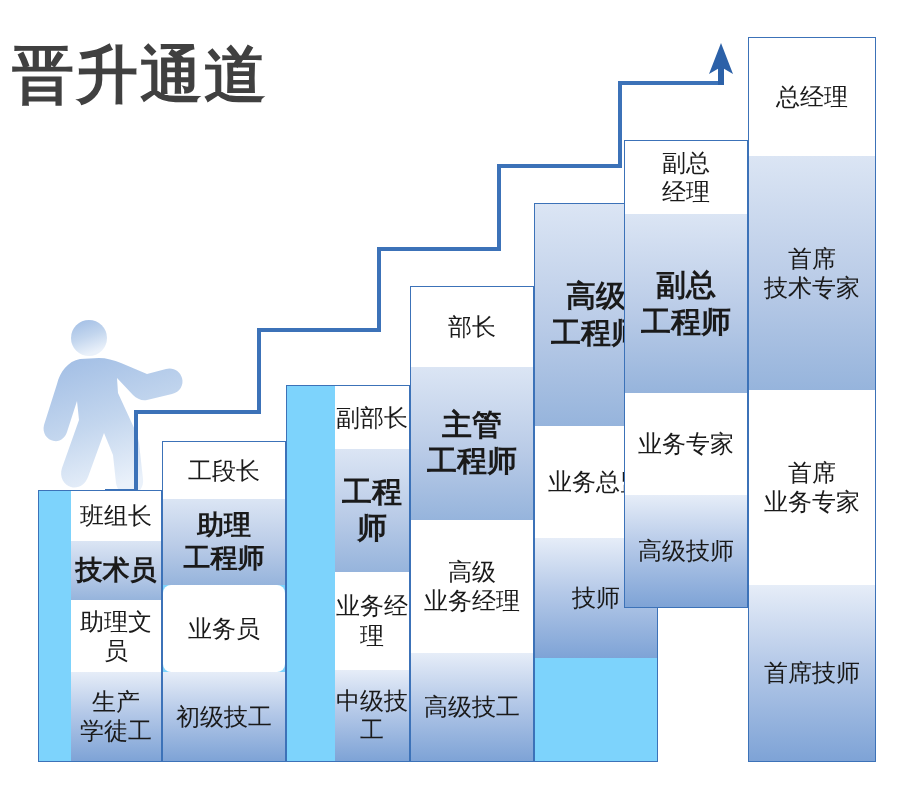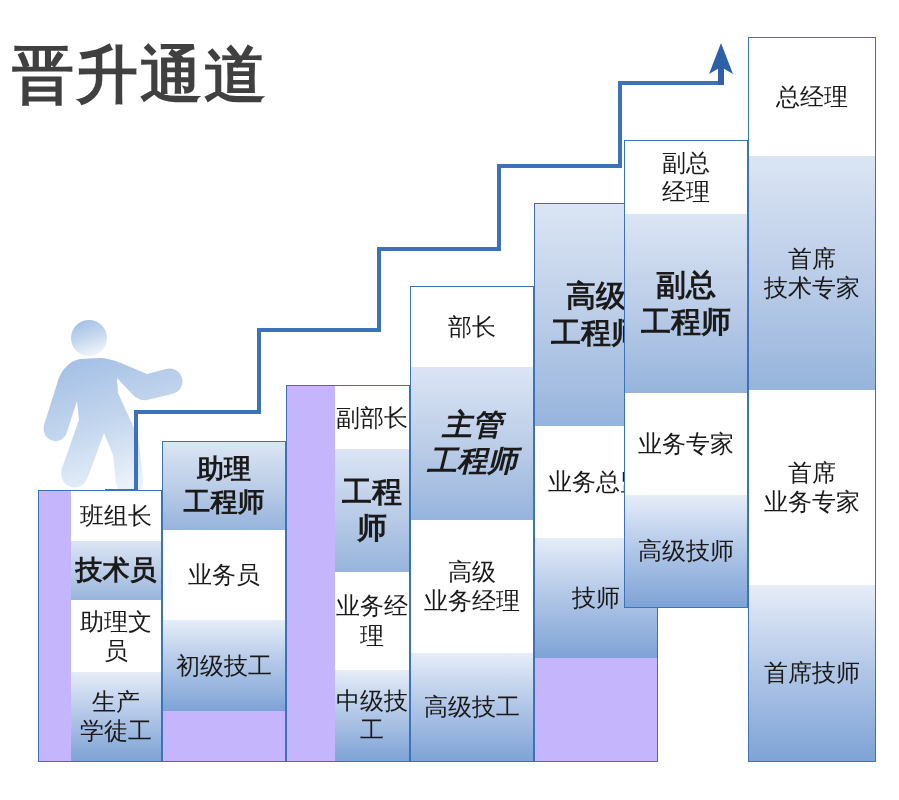--- a/index.html
+++ b/index.html
@@ -40,21 +40,21 @@
     width: 899px;
     height: 800px;
     pointer-events: none;
   }
 
   
   .ladder-col {
     position: absolute;
     box-sizing: border-box;
     border: 1.6px solid #3c72b8;
-    background: #c4b5fd;
+    background: #7dd3fc;
     display: flex;
     flex-direction: column;
   }
   .cell {
     position: relative;
     box-sizing: border-box;
     display: flex;
     align-items: center;
     justify-content: center;
     text-align: center;
@@ -135,36 +135,37 @@
 
   <div class="ladder-col" style="left:38px;  top:490px; width:124px; height:272px;padding-left:32px;">
     <div class="cell white t-md" style="height:50px;">班组长</div>
     <div class="cell grad-mid t-lg" style="height:60px;">技术员</div>
     <div class="cell white t-md" style="height:72px;">助理文员</div>
     <div class="cell grad-deep t-md" style="height:90px;">生产
 学徒工</div>
   </div>
 
   <div class="ladder-col" style="left:162px; top:441px; width:124px; height:321px;">
+    <div class="cell white t-md" style="height:59px;">工段长</div>
     <div class="cell grad-mid t-lg" style="height:88px;">助理
 工程师</div>
-    <div class="cell white t-md" style="height:90px;">业务员</div>
+    <div class="cell white t-md" style="height:90px;border-radius:8px;">业务员</div>
     <div class="cell grad-deep t-md" style="height:91px;">初级技工</div>
   </div>
 
   <div class="ladder-col" style="left:286px; top:385px; width:124px; height:377px;padding-left:48px;">
     <div class="cell white t-md" style="height:63px;">副部长</div>
     <div class="cell grad-mid t-xl" style="height:124px;">工程师</div>
     <div class="cell white t-md" style="height:98px;">业务经理</div>
     <div class="cell grad-deep t-md" style="height:92px;">中级技工</div>
   </div>
 
   <div class="ladder-col" style="left:410px; top:286px; width:124px; height:476px;">
     <div class="cell white t-md" style="height:83px;">部长</div>
-    <div class="cell grad-mid t-xl" style="height:160px;font-style:italic;">主管
+    <div class="cell grad-mid t-xl" style="height:160px;">主管
 工程师</div>
     <div class="cell white t-md" style="height:138px;">高级
 业务经理</div>
     <div class="cell grad-deep t-md" style="height:113px;">高级技工</div>
   </div>
 
   <div class="ladder-col" style="left:534px; top:203px; width:124px; height:559px;">
     <div class="cell grad-mid t-xl" style="height:222px;">高级
 工程师</div>
     <div class="cell white t-md" style="height:112px;">业务总监</div>

